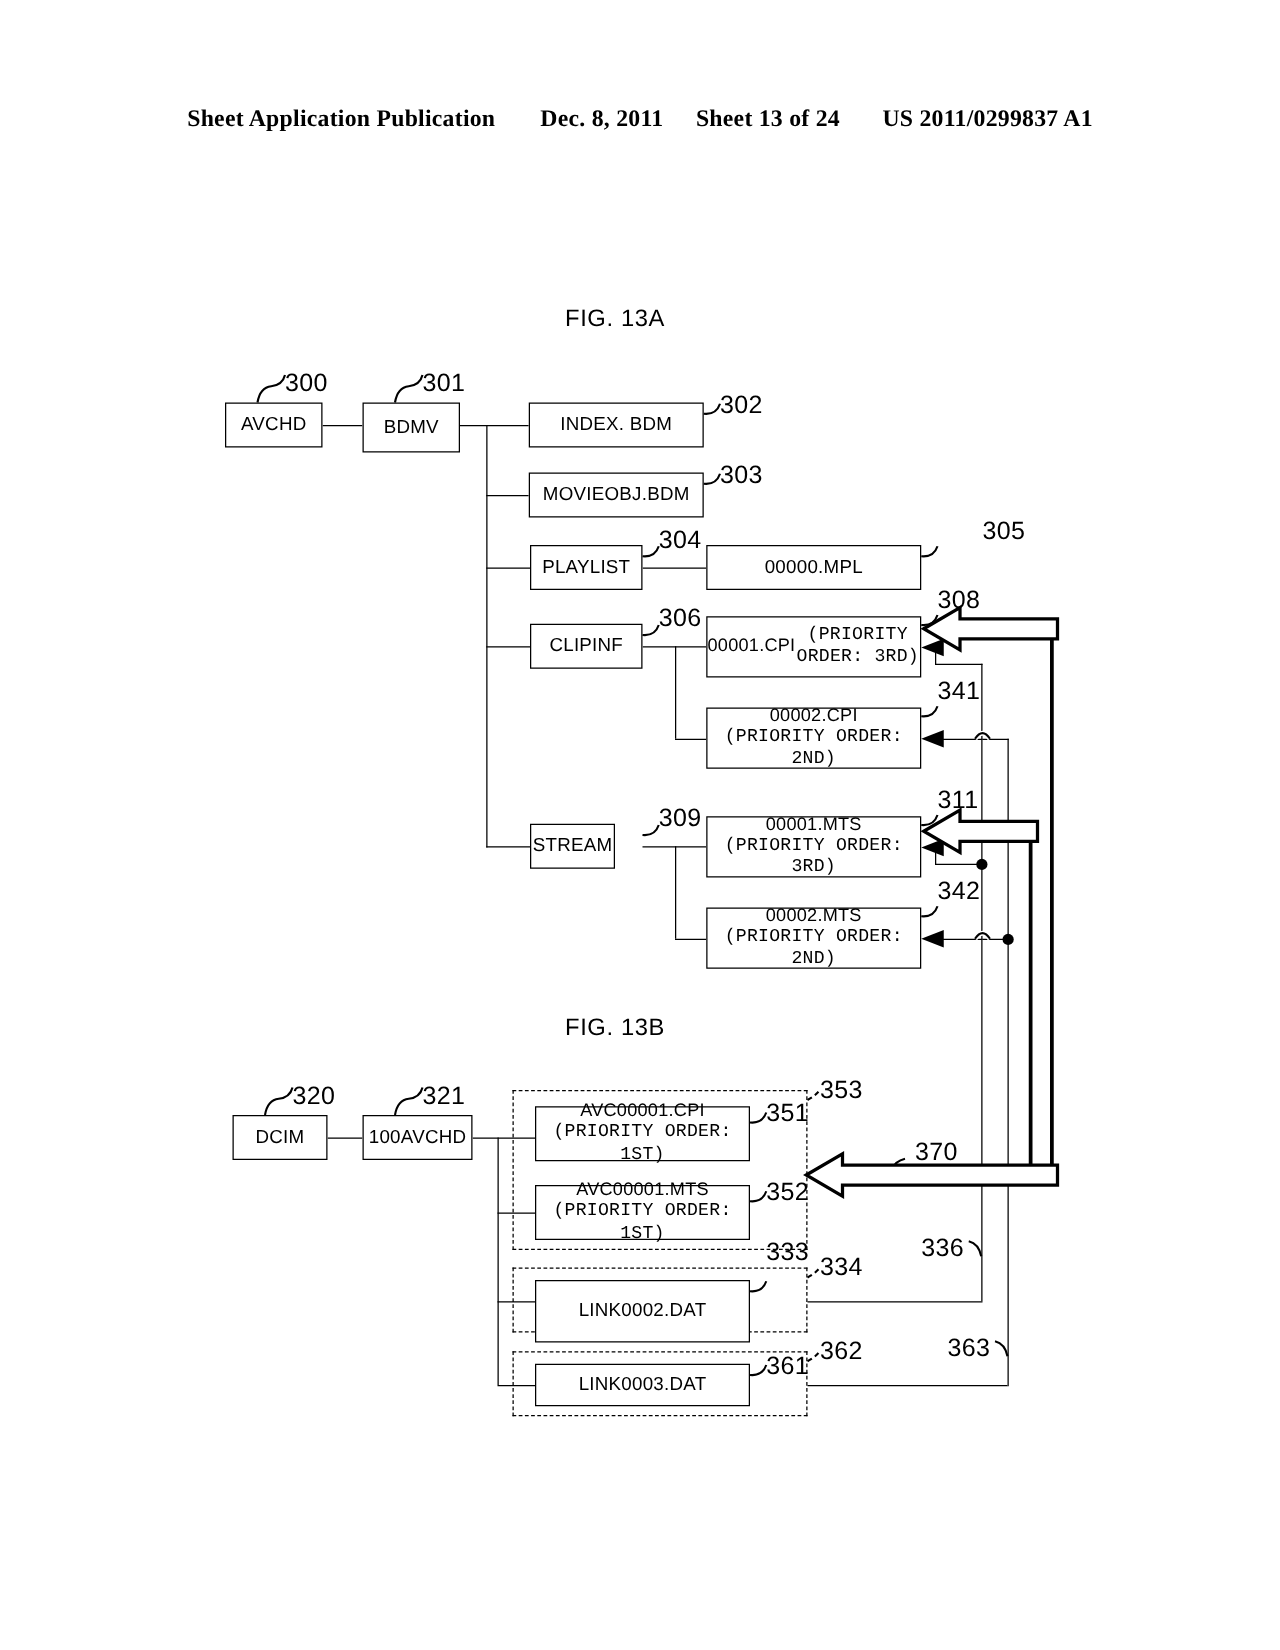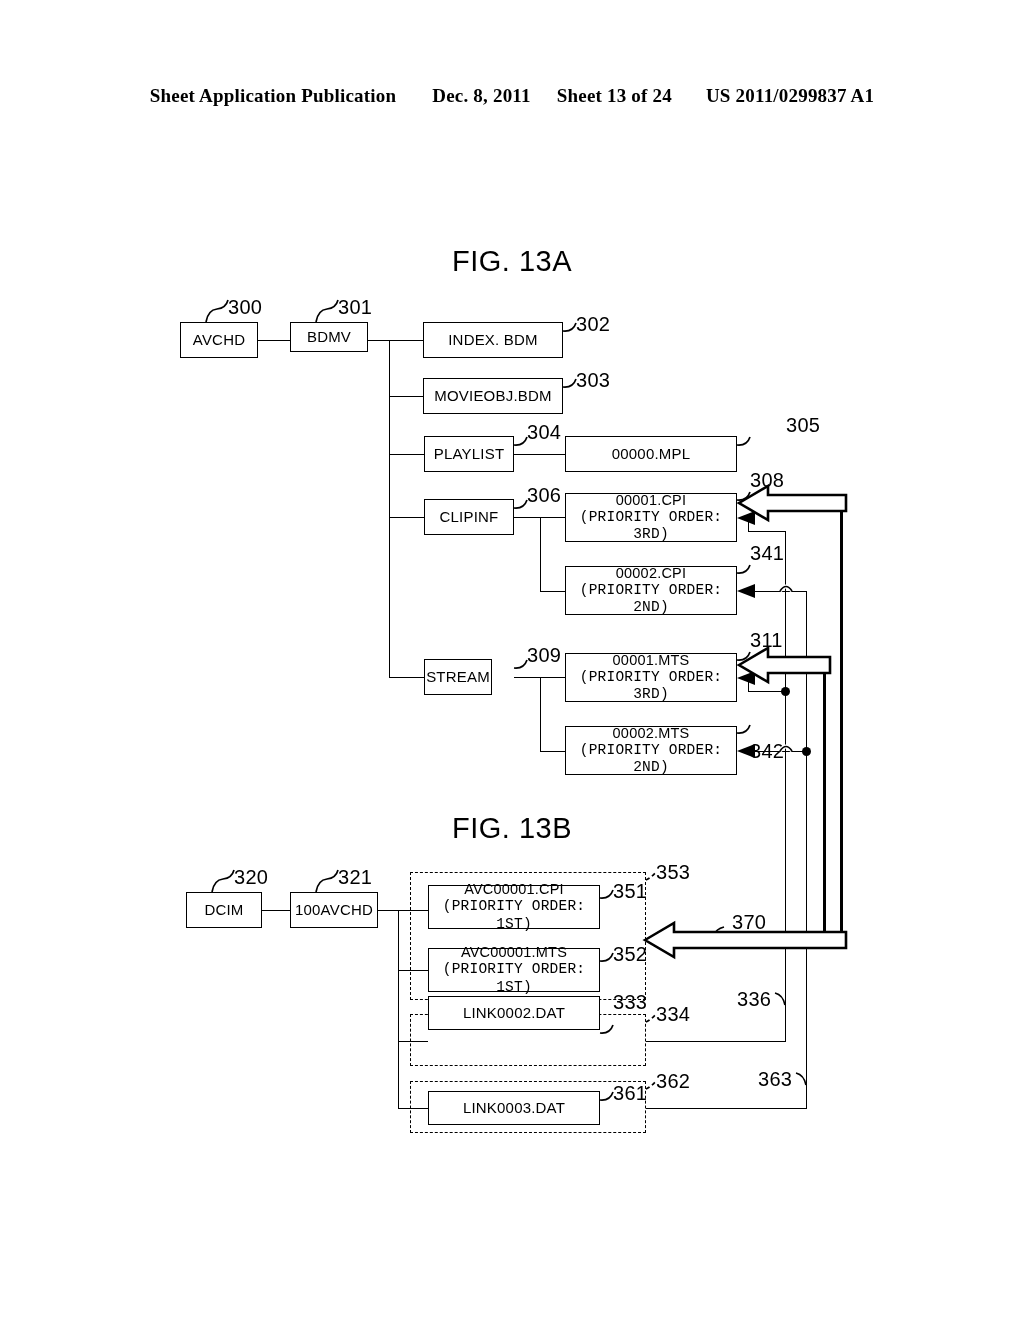--- a/index.html
+++ b/index.html
@@ -18,21 +18,21 @@
     letter-spacing:.2px;
     white-space:nowrap;
   }
   .hdr span{display:inline-block;}
   .hdr .g1{margin-right:36px;}
   .hdr .g2{margin-right:26px;}
   .hdr .g3{margin-right:34px;}
 
   .figtitle{
     position:absolute;
-    font-size:29px;
+    font-size:19px;
     letter-spacing:.5px;
     font-family:"Liberation Sans", sans-serif;
   }
 
   
   .box{
     position:absolute;
     border:1.6px solid #000;
     background:#fff;
     display:flex;align-items:center;justify-content:center;
@@ -77,28 +77,28 @@
 </head>
 <body>
 
 <div class="hdr">
   <span class="g1">Sheet Application Publication</span><span class="g2">Dec. 8, 2011</span><span class="g3">Sheet 13 of 24</span><span>US 2011/0299837 A1</span>
 </div>
 
 <div class="figtitle" style="left:452px;top:245px;">FIG. 13A</div>
 
 <div class="box" style="left:180px;top:322px;width:78px;height:36px;">AVCHD</div>
-<div class="box" style="left:290px;top:322px;width:78px;height:30px;">BDMV</div>
+<div class="box" style="left:290px;top:322px;width:78px;height:40px;">BDMV</div>
 <div class="box" style="left:423px;top:322px;width:140px;height:36px;">INDEX. BDM</div>
 <div class="box" style="left:423px;top:378px;width:140px;height:36px;">MOVIEOBJ.BDM</div>
 <div class="box" style="left:424px;top:436px;width:90px;height:36px;">PLAYLIST</div>
 <div class="box" style="left:565px;top:436px;width:172px;height:36px;">00000.MPL</div>
 <div class="box" style="left:424px;top:499px;width:90px;height:36px;">CLIPINF</div>
 
-<div class="box two" style="left:565px;top:493px;width:172px;height:49px;flex-direction:column;">
+<div class="box two" style="left:565px;top:493px;width:172px;height:49px;flex-direction:row;">
   <span>00001.CPI</span>
   <span class="l2">(PRIORITY ORDER: 3RD)</span>
 </div>
 <div class="box two" style="left:565px;top:566px;width:172px;height:49px;flex-direction:column;">
   <span>00002.CPI</span>
   <span class="l2">(PRIORITY ORDER: 2ND)</span>
 </div>
 
 <div class="box" style="left:424px;top:659px;width:68px;height:36px;">STREAM</div>
 
@@ -140,21 +140,21 @@
 
 <div class="box two" style="left:428px;top:885px;width:172px;height:44px;flex-direction:column;">
   <span>AVC00001.CPI</span>
   <span class="l2">(PRIORITY ORDER: 1ST)</span>
 </div>
 <div class="box two" style="left:428px;top:948px;width:172px;height:44px;flex-direction:column;">
   <span>AVC00001.MTS</span>
   <span class="l2">(PRIORITY ORDER: 1ST)</span>
 </div>
 
-<div class="box" style="left:428px;top:996px;width:172px;height:34px;">LINK0002.DAT</div>
+<div class="box" style="left:428px;top:1024px;width:172px;height:50px;">LINK0002.DAT</div>
 <div class="box" style="left:428px;top:1091px;width:172px;height:34px;">LINK0003.DAT</div>
 
 <div class="h" style="left:262px;top:910px;width:28px;"></div>
 <div class="h" style="left:378px;top:910px;width:50px;"></div>
 <div class="v" style="left:398px;top:910px;height:198px;"></div>
 <div class="h" style="left:398px;top:970px;width:30px;"></div>
 <div class="h" style="left:398px;top:1041px;width:30px;"></div>
 <div class="h" style="left:398px;top:1108px;width:30px;"></div>
 
 <div class="h" style="left:646px;top:1041px;width:140px;"></div>
@@ -241,21 +241,21 @@
 <div class="num" style="left:338px;top:296px;">301</div>
 <div class="num" style="left:576px;top:313px;">302</div>
 <div class="num" style="left:576px;top:369px;">303</div>
 <div class="num" style="left:527px;top:421px;">304</div>
 <div class="num" style="left:786px;top:414px;">305</div>
 <div class="num" style="left:527px;top:484px;">306</div>
 <div class="num" style="left:750px;top:469px;">308</div>
 <div class="num" style="left:750px;top:542px;">341</div>
 <div class="num" style="left:527px;top:644px;">309</div>
 <div class="num" style="left:750px;top:629px;">311</div>
-<div class="num" style="left:750px;top:702px;margin-top:38px;">342</div>
+<div class="num" style="left:750px;top:702px;">342</div>
 
 <div class="num" style="left:234px;top:866px;">320</div>
 <div class="num" style="left:338px;top:866px;">321</div>
 <div class="num" style="left:613px;top:880px;">351</div>
 <div class="num" style="left:613px;top:943px;">352</div>
 <div class="num" style="left:613px;top:991px;">333</div>
 <div class="num" style="left:613px;top:1082px;">361</div>
 
 <div class="num" style="left:656px;top:861px;">353</div>
 <div class="num" style="left:656px;top:1003px;">334</div>

